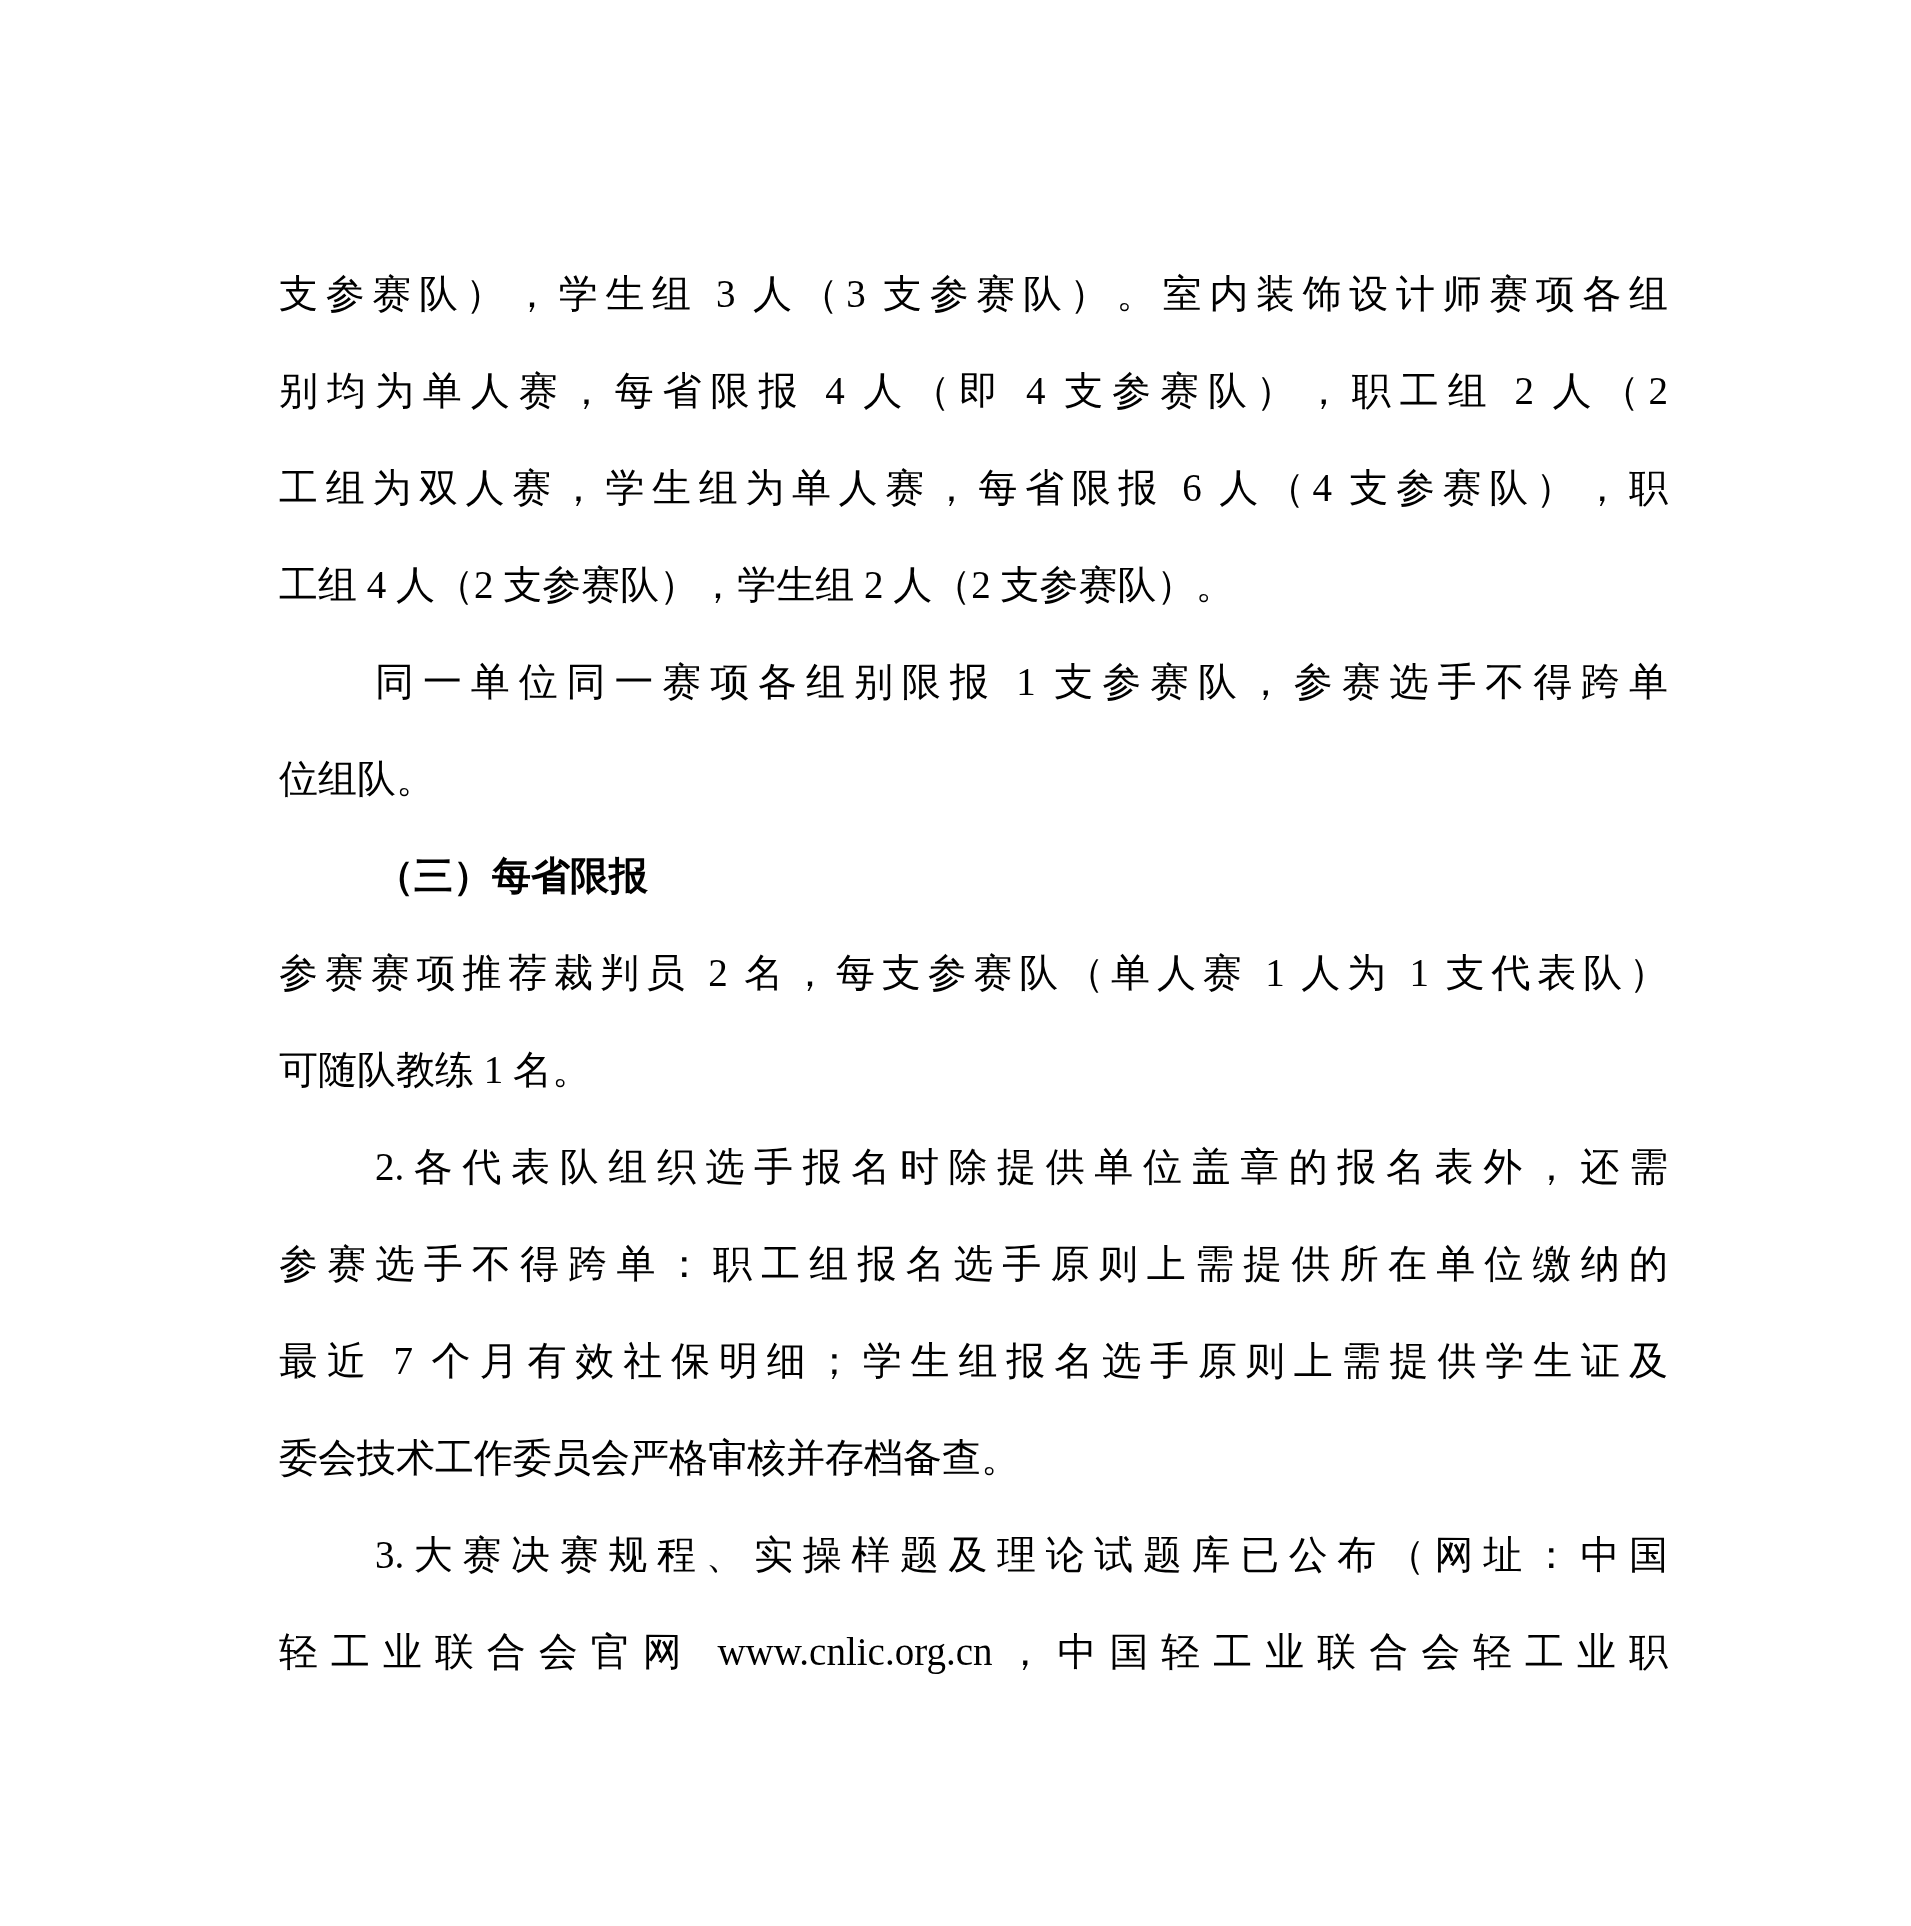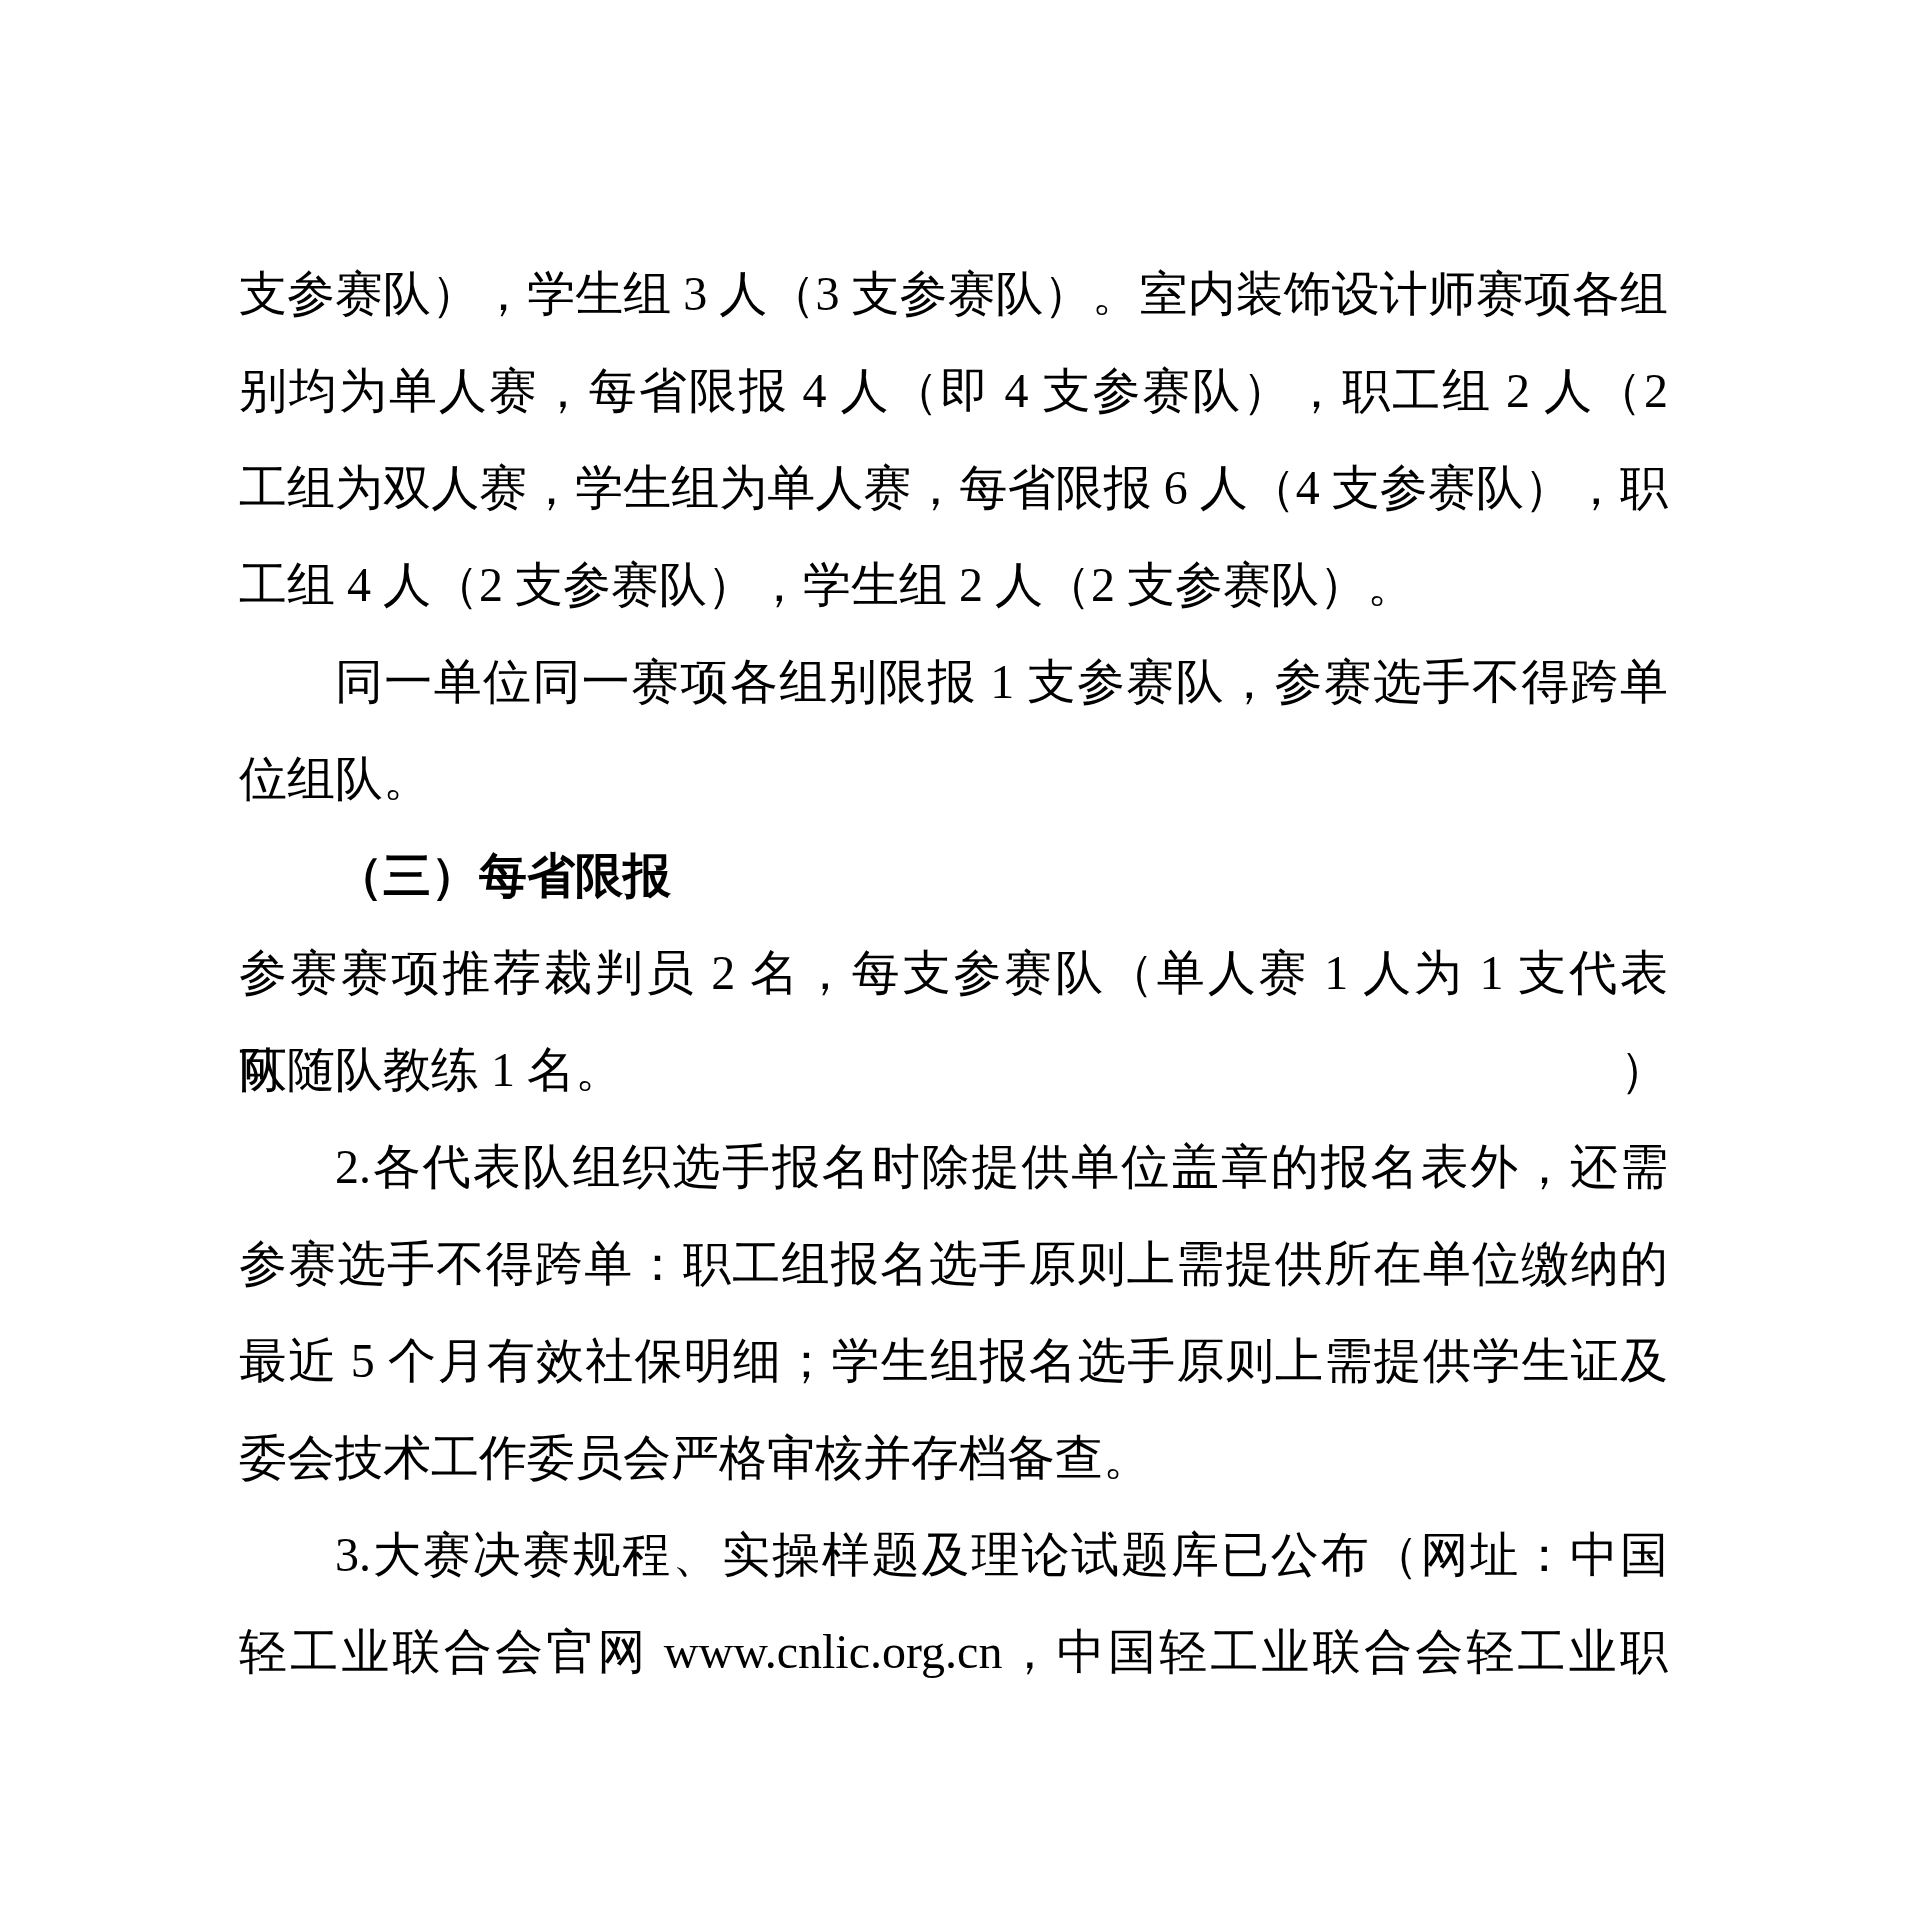--- a/index.html
+++ b/index.html
@@ -22,25 +22,26 @@
     height: 2703px;
     background: #ffffff;
   }
   .body-text {
     position: absolute;
     left: 239px;
     top: 245px;
     width: 1429px;
   }
   .line {
-    font-size: 48px;
+    font-size: 39px;
     line-height: 97px;
     height: 97px;
     white-space: normal;
     word-break: normal;
+    margin-left: 40px;
   }
   .line.fill {
     text-align: justify;
     text-align-last: justify;
   }
   .line.indent {
     text-indent: 96px;
   }
   .line.bold {
     font-weight: bold;
@@ -55,20 +56,20 @@
       <div class="line fill">别均为单人赛，每省限报 4 人（即 4 支参赛队），职工组 2 人（2</div>
       <div class="line fill">工组为双人赛，学生组为单人赛，每省限报 6 人（4 支参赛队），职</div>
       <div class="line">工组 4 人（2 支参赛队），学生组 2 人（2 支参赛队）。</div>
       <div class="line fill indent">同一单位同一赛项各组别限报 1 支参赛队，参赛选手不得跨单</div>
       <div class="line">位组队。</div>
       <div class="line indent bold">（三）每省限报</div>
       <div class="line fill">参赛赛项推荐裁判员 2 名，每支参赛队（单人赛 1 人为 1 支代表队）</div>
       <div class="line">可随队教练 1 名。</div>
       <div class="line fill indent">2.各代表队组织选手报名时除提供单位盖章的报名表外，还需</div>
       <div class="line fill">参赛选手不得跨单：职工组报名选手原则上需提供所在单位缴纳的</div>
-      <div class="line fill">最近 5 个月有效社保明细；学生组报名选手原则上需提供学生证及</div>
+      <div class="line fill">最近 7 个月有效社保明细；学生组报名选手原则上需提供学生证及</div>
       <div class="line">委会技术工作委员会严格审核并存档备查。</div>
       <div class="line fill indent">3.大赛决赛规程、实操样题及理论试题库已公布（网址：中国</div>
       <div class="line fill">轻工业联合会官网 www.cnlic.org.cn，中国轻工业联合会轻工业职</div>
     </section>
 
 </main>
 
 
 </body></html>

